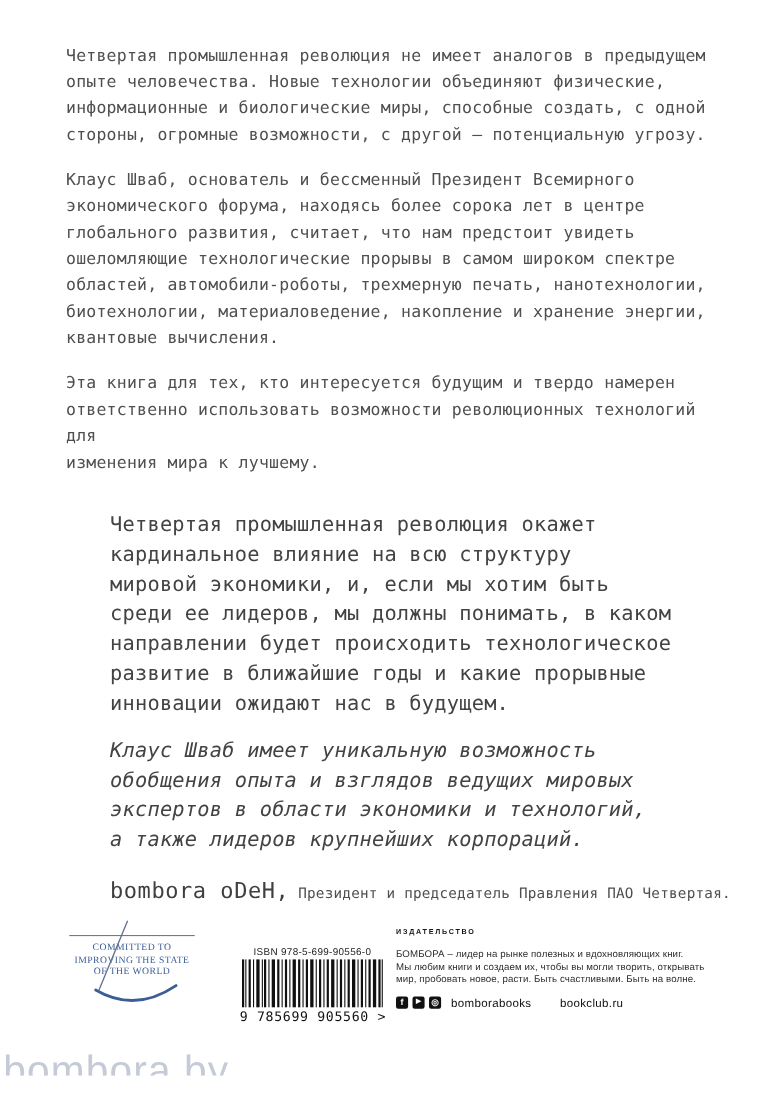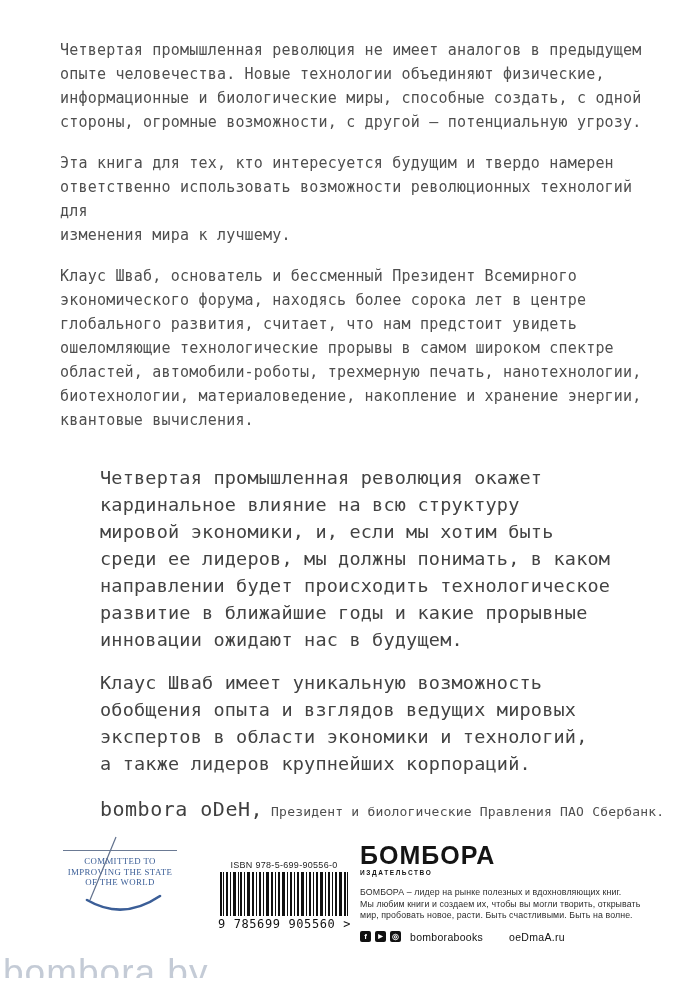--- a/index.html
+++ b/index.html
@@ -28,21 +28,21 @@
   }
   .quote {
     white-space: pre-line;
     font-size: 18.5px;
     line-height: 27px;
     letter-spacing: 0.2px;
     color: #434343;
     margin: 0 0 0 40px;
   }
   .quote-1 { margin-top: 32px; }
-  .quote-2 { margin-top: 16px; }
+  .quote-2 { margin-top: 16px; font-style: italic; }
   .attribution {
     margin: 20px 0 0 40px;
     color: #4a4a4a;
     white-space: nowrap;
   }
   .attribution .attr-name {
     font-size: 20px;
     letter-spacing: 0.5px;
     color: #3f3f3f;
   }
@@ -182,42 +182,42 @@
 </head>
 <body>
 
 <div id="cover">
 
   <div class="body-text">
     <p class="para">Четвертая промышленная революция не имеет аналогов в предыдущем
 опыте человечества. Новые технологии объединяют физические,
 информационные и биологические миры, способные создать, с одной
 стороны, огромные возможности, с другой – потенциальную угрозу.</p>
-    <p class="para">Эта книга для тех, кто интересуется будущим и твердо намерен
-ответственно использовать возможности революционных технологий для
-изменения мира к лучшему.</p>
     <p class="para">Клаус Шваб, основатель и бессменный Президент Всемирного
 экономического форума, находясь более сорока лет в центре
 глобального развития, считает, что нам предстоит увидеть
 ошеломляющие технологические прорывы в самом широком спектре
 областей, автомобили-роботы, трехмерную печать, нанотехнологии,
 биотехнологии, материаловедение, накопление и хранение энергии,
 квантовые вычисления.</p>
+    <p class="para">Эта книга для тех, кто интересуется будущим и твердо намерен
+ответственно использовать возможности революционных технологий для
+изменения мира к лучшему.</p>
     <p class="quote quote-1">Четвертая промышленная революция окажет
 кардинальное влияние на всю структуру
 мировой экономики, и, если мы хотим быть
 среди ее лидеров, мы должны понимать, в каком
 направлении будет происходить технологическое
 развитие в ближайшие годы и какие прорывные
 инновации ожидают нас в будущем.</p>
     <p class="quote quote-2">Клаус Шваб имеет уникальную возможность
 обобщения опыта и взглядов ведущих мировых
 экспертов в области экономики и технологий,
 а также лидеров крупнейших корпораций.</p>
-    <p class="attribution"><span class="attr-name">bombora oDeH,</span><span class="attr-title"> Президент и биологические Правления ПАО Сбербанк.</span></p>
+    <p class="attribution"><span class="attr-name">bombora oDeH,</span><span class="attr-title"> Президент и председатель Правления ПАО Четвертая.</span></p>
   </div>
 
   <div class="wef">
     <svg class="wef-svg" viewBox="0 0 130 88" xmlns="http://www.w3.org/2000/svg">
       <line x1="61" y1="4" x2="35" y2="67" stroke="#60708c" stroke-width="1.2"></line>
       <path d="M 32 67 Q 68 88 105 63" stroke="#3b5e97" stroke-width="2.6" fill="none" stroke-linecap="round"></path>
     </svg>
     <div class="wef-rule"></div>
     <div class="wef-tagline">COMMITTED TO
 IMPROVING THE STATE
@@ -262,29 +262,28 @@
           <rect x="117" width="2" height="44"></rect>
           <rect x="121" width="3" height="44"></rect>
         <rect x="126" width="2" height="44"></rect>
           <rect x="129" width="1" height="44"></rect>
       </g>
     </svg>
     <div class="barcode-digits">9 785699 905560 &gt;</div>
   </div>
 
   <div class="publisher">
-    <div class="pub-name">БОМБОРА</div>
     <div class="pub-sub">ИЗДАТЕЛЬСТВО</div>
     <div class="pub-desc">БОМБОРА – лидер на рынке полезных и вдохновляющих книг.
 Мы любим книги и создаем их, чтобы вы могли творить, открывать
 мир, пробовать новое, расти. Быть счастливыми. Быть на волне.</div>
     <div class="pub-social">
       <span class="soc-icon fb">f</span>
       <span class="soc-icon yt">▶</span>
       <span class="soc-icon ig">◎</span>
       <span class="soc-handle">bomborabooks</span>
-      <span class="soc-site">oeDmaA.ru</span>
+      <span class="soc-site">bookclub.ru</span>
     </div>
   </div>
 
   <div class="watermark">bombora.by</div>
 
 </div>
 
 </body></html>

